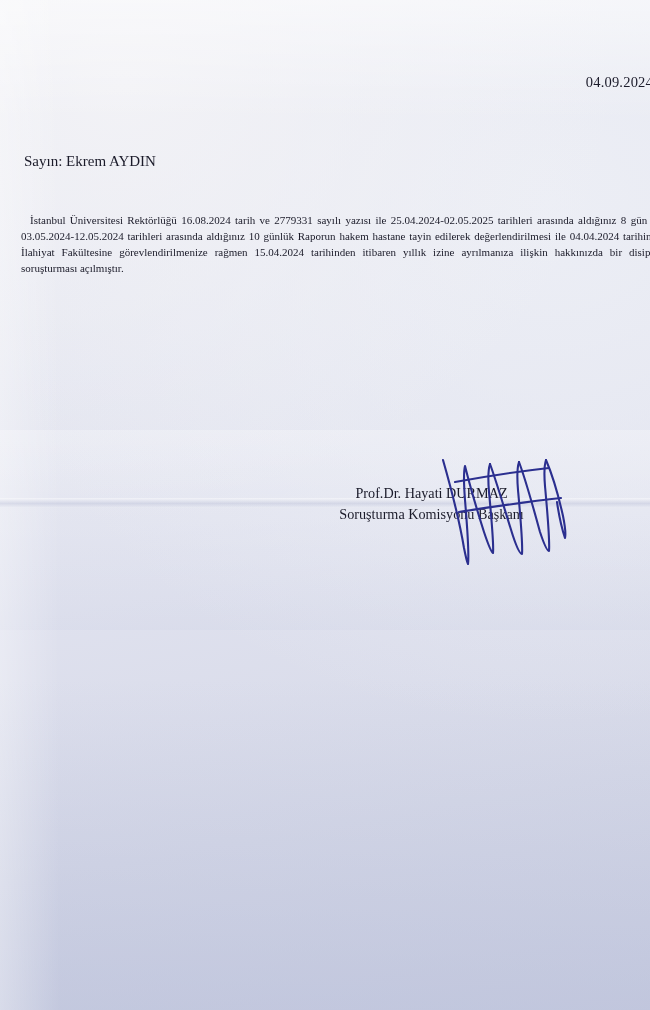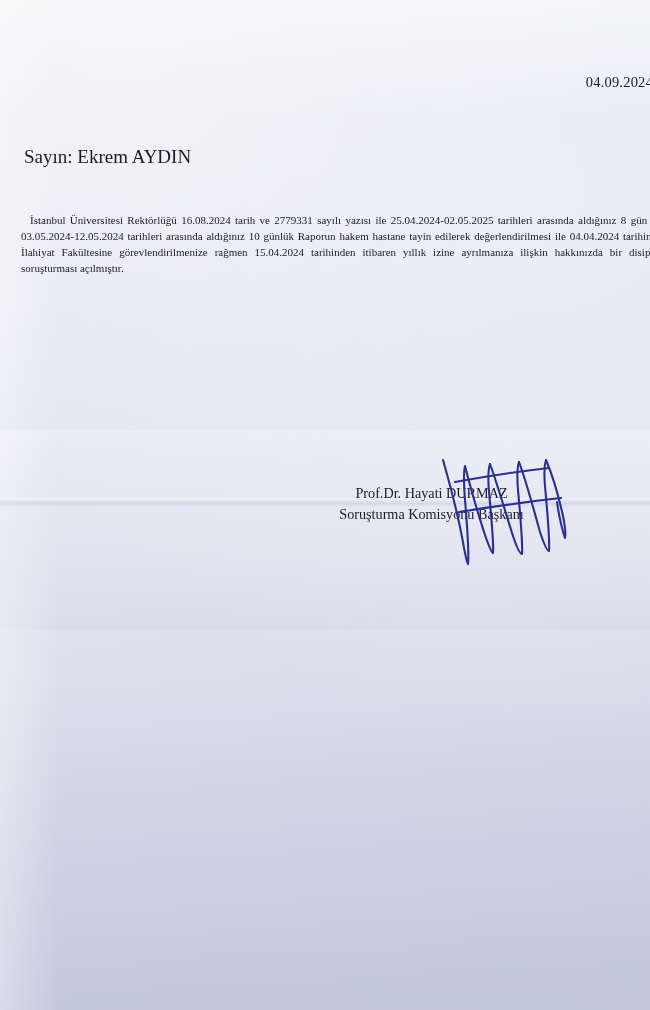--- a/index.html
+++ b/index.html
@@ -65,22 +65,22 @@
     position: absolute;
     right: 35px;
     top: 74px;
     font-size: 14.5px;
     letter-spacing: 0.2px;
   }
 
   .salutation {
     position: absolute;
     left: 24px;
-    top: 146px;
-    font-size: 19px;
+    top: 153px;
+    font-size: 15px;
   }
 
   .body-block {
     position: absolute;
     left: 21px;
     right: 26px;
     top: 212px;
   }
   .para {
     font-size: 11px;

